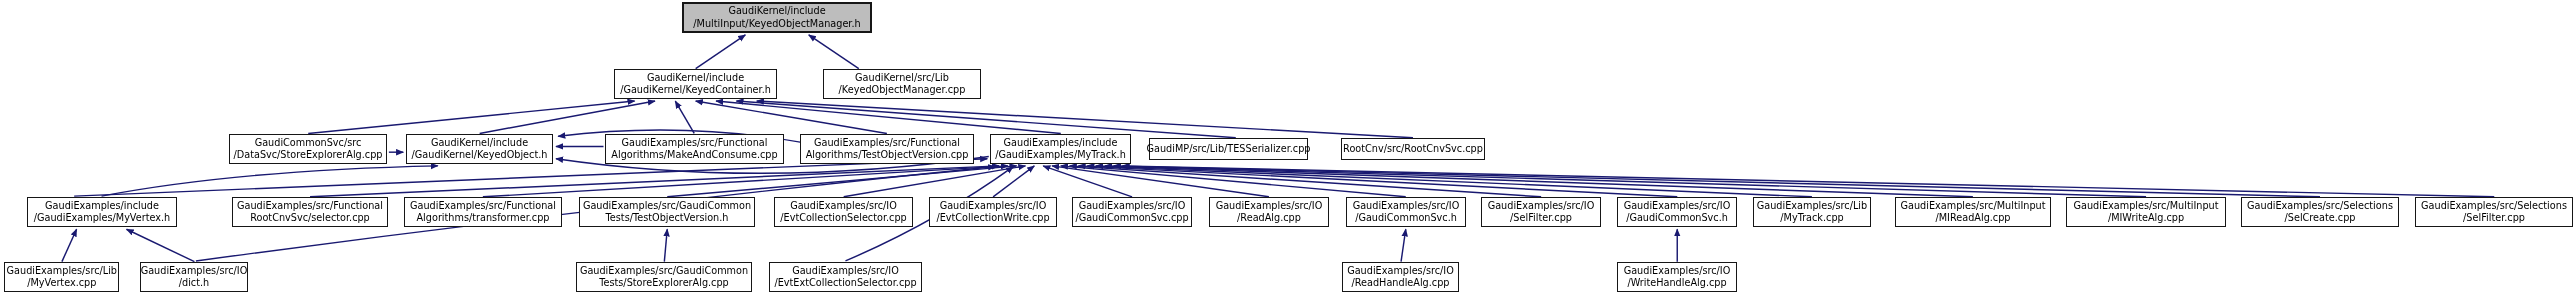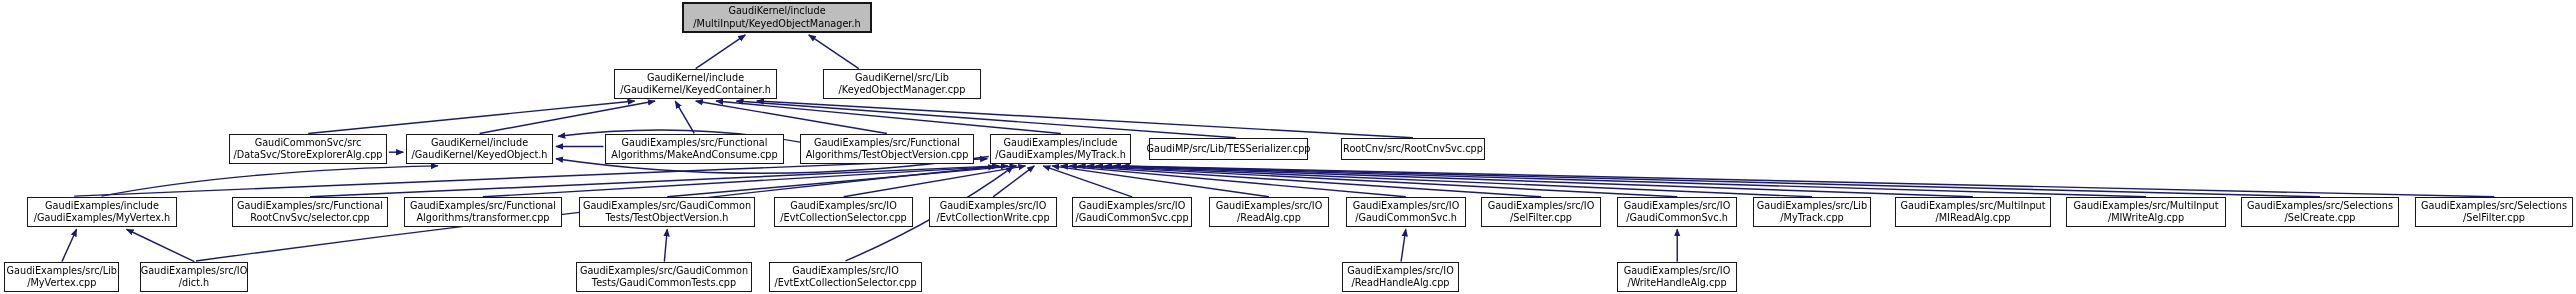--- a/index.html
+++ b/index.html
@@ -185,21 +185,21 @@
     <div class="node" style="left: 4.3px; top: 262px; width: 115px; height: 30px;">
       <span>GaudiExamples/src/Lib</span>
       <span>/MyVertex.cpp</span>
     </div>
     <div class="node" style="left: 140px; top: 262px; width: 108px; height: 30px;">
       <span>GaudiExamples/src/IO</span>
       <span>/dict.h</span>
     </div>
     <div class="node" style="left: 576px; top: 262px; width: 176px; height: 30px;">
       <span>GaudiExamples/src/GaudiCommon</span>
-      <span>Tests/GaudiCommonTests.cpp</span>
+      <span>Tests/StoreExplorerAlg.cpp</span>
     </div>
     <div class="node" style="left: 769px; top: 262px; width: 153px; height: 30px;">
       <span>GaudiExamples/src/IO</span>
       <span>/EvtExtCollectionSelector.cpp</span>
     </div>
     <div class="node" style="left: 1342px; top: 262px; width: 117px; height: 30px;">
       <span>GaudiExamples/src/IO</span>
       <span>/ReadHandleAlg.cpp</span>
     </div>
     <div class="node" style="left: 1617px; top: 262px; width: 120px; height: 30px;">

